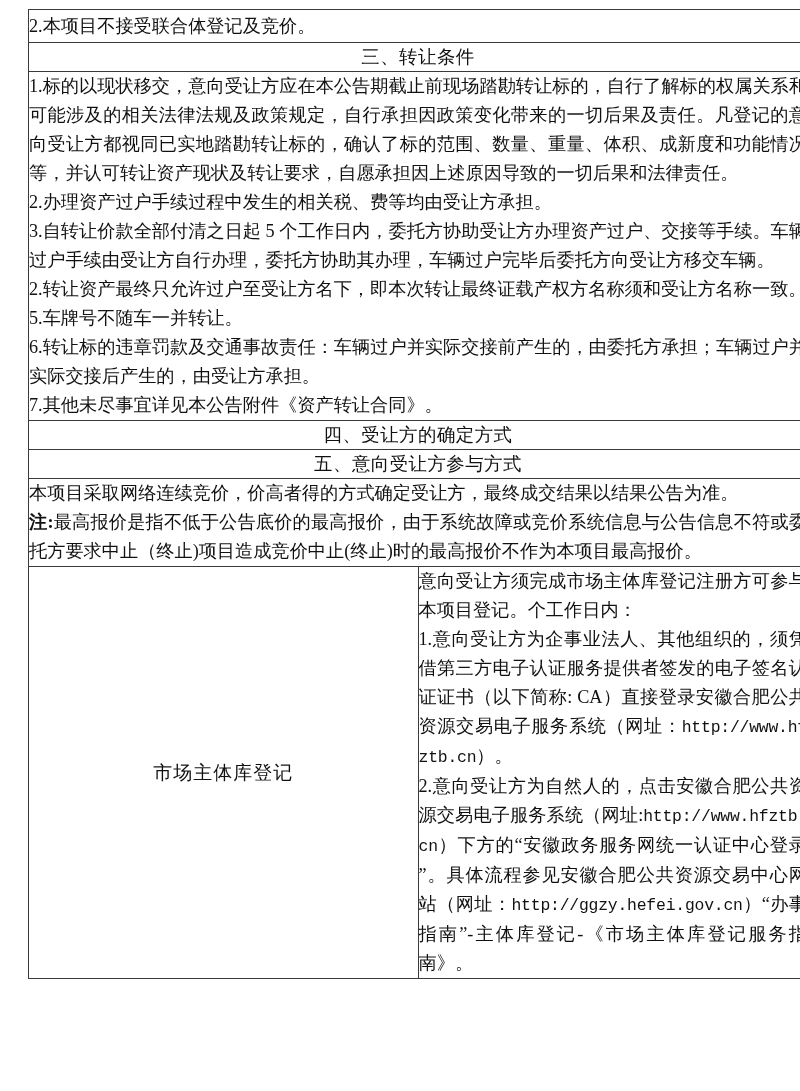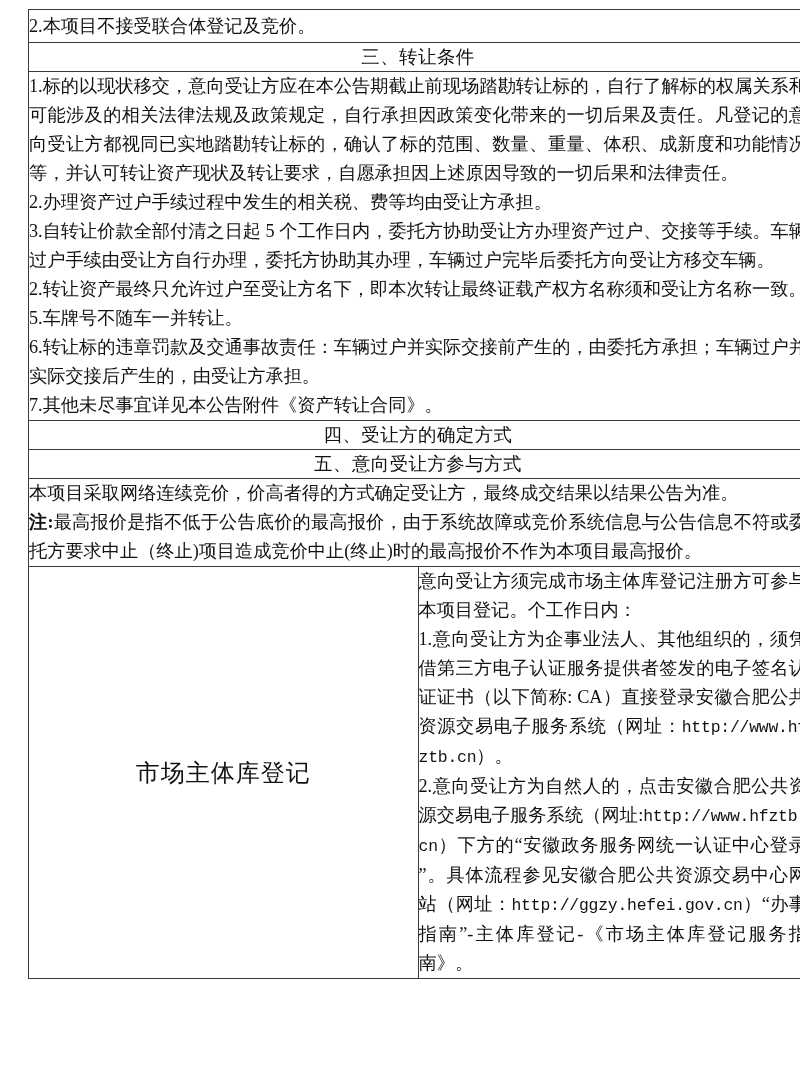--- a/index.html
+++ b/index.html
@@ -75,21 +75,21 @@
     font-weight: bold;
   }
 
   
   .label-cell {
     text-align: center;
     vertical-align: middle;
     padding: 4px 2px;
   }
   .label-text {
-    font-size: 24px;
+    font-size: 19px;
     line-height: 28px;
     letter-spacing: 1px;
   }
 
   .mono {
     font-family: "Liberation Mono", "DejaVu Sans Mono", monospace;
     font-size: 16.4px;
     letter-spacing: -0.2px;
   }
 </style>

